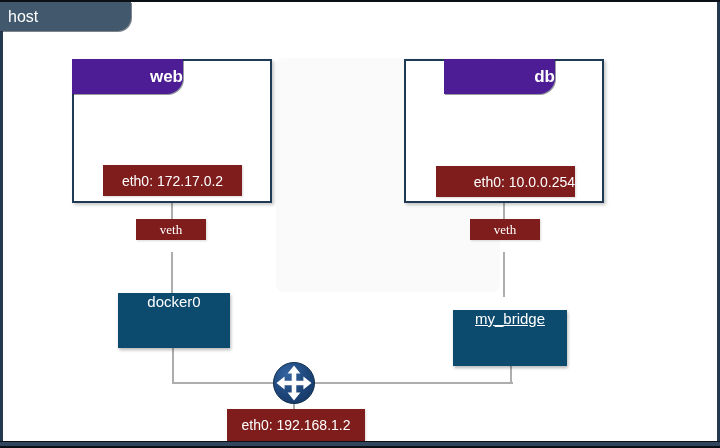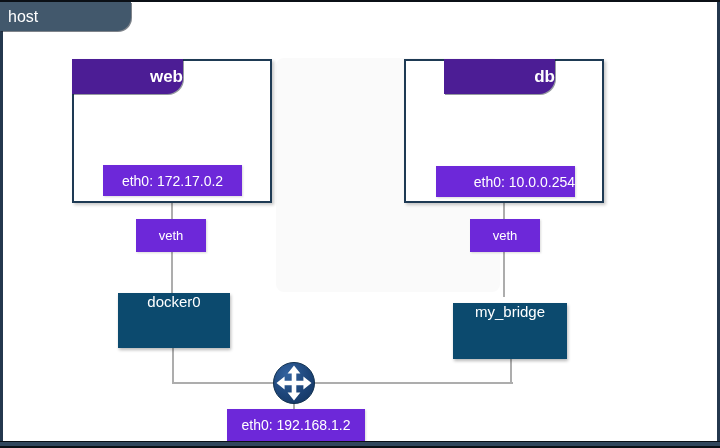--- a/index.html
+++ b/index.html
@@ -55,27 +55,27 @@
   .container-tab {
     width:111px; height:35px;
     background:#4c1d95;
     border-radius:0 0 16px 0;
     color:#ffffff; font-size:17px; font-weight:600;
     display:flex; align-items:center; justify-content:flex-end;
     box-shadow:1px 1px 0 rgba(20,30,42,0.45);
   }
 
   .badge-blue {
-    background:#6d28d9;
+    background:#7f1d1d;
     color:#ffffff;
     display:flex; align-items:center; justify-content:center;
     box-shadow:1px 1px 2px rgba(0,0,0,0.15);
   }
   .eth-badge   { font-size:14px; }
-  .veth-badge  { width:70px; height:33px; font-size:13px; }
+  .veth-badge  { width:70px; height:21px; font-size:13px;font-family:Liberation Serif, serif; }
 
   .bridge-box {
     background:#0c4a6e;
     color:#ffffff; font-size:15px;
     display:flex; align-items:flex-start; justify-content:center;
     box-shadow:1px 2px 3px rgba(0,0,0,0.28);
   }
 </style>
 </head>
 <body>
@@ -112,21 +112,21 @@
   <div class="abs badge-blue veth-badge" style="left:136px;top:219px;">
     <span>veth</span>
   </div>
   <div class="abs badge-blue veth-badge" style="left:470px;top:219px;">
     <span>veth</span>
   </div>
 
   <div class="abs bridge-box" style="left:118px;top:293px;width:112px;height:55px;">
     <span>docker0</span>
   </div>
-  <div class="abs bridge-box" style="left:453px;top:303px;width:114px;height:56px;">
+  <div class="abs bridge-box" style="left:453px;top:310px;width:114px;height:56px;text-decoration:underline;">
     <span>my_bridge</span>
   </div>
 
   <svg class="abs" style="left:272px;top:361px;" width="44" height="44" viewBox="0 0 44 44">
     <defs>
       <radialGradient id="rg" cx="35%" cy="28%" r="85%">
         <stop offset="0%" stop-color="#33639f"></stop>
         <stop offset="60%" stop-color="#1d4579"></stop>
         <stop offset="100%" stop-color="#143763"></stop>
       </radialGradient>

